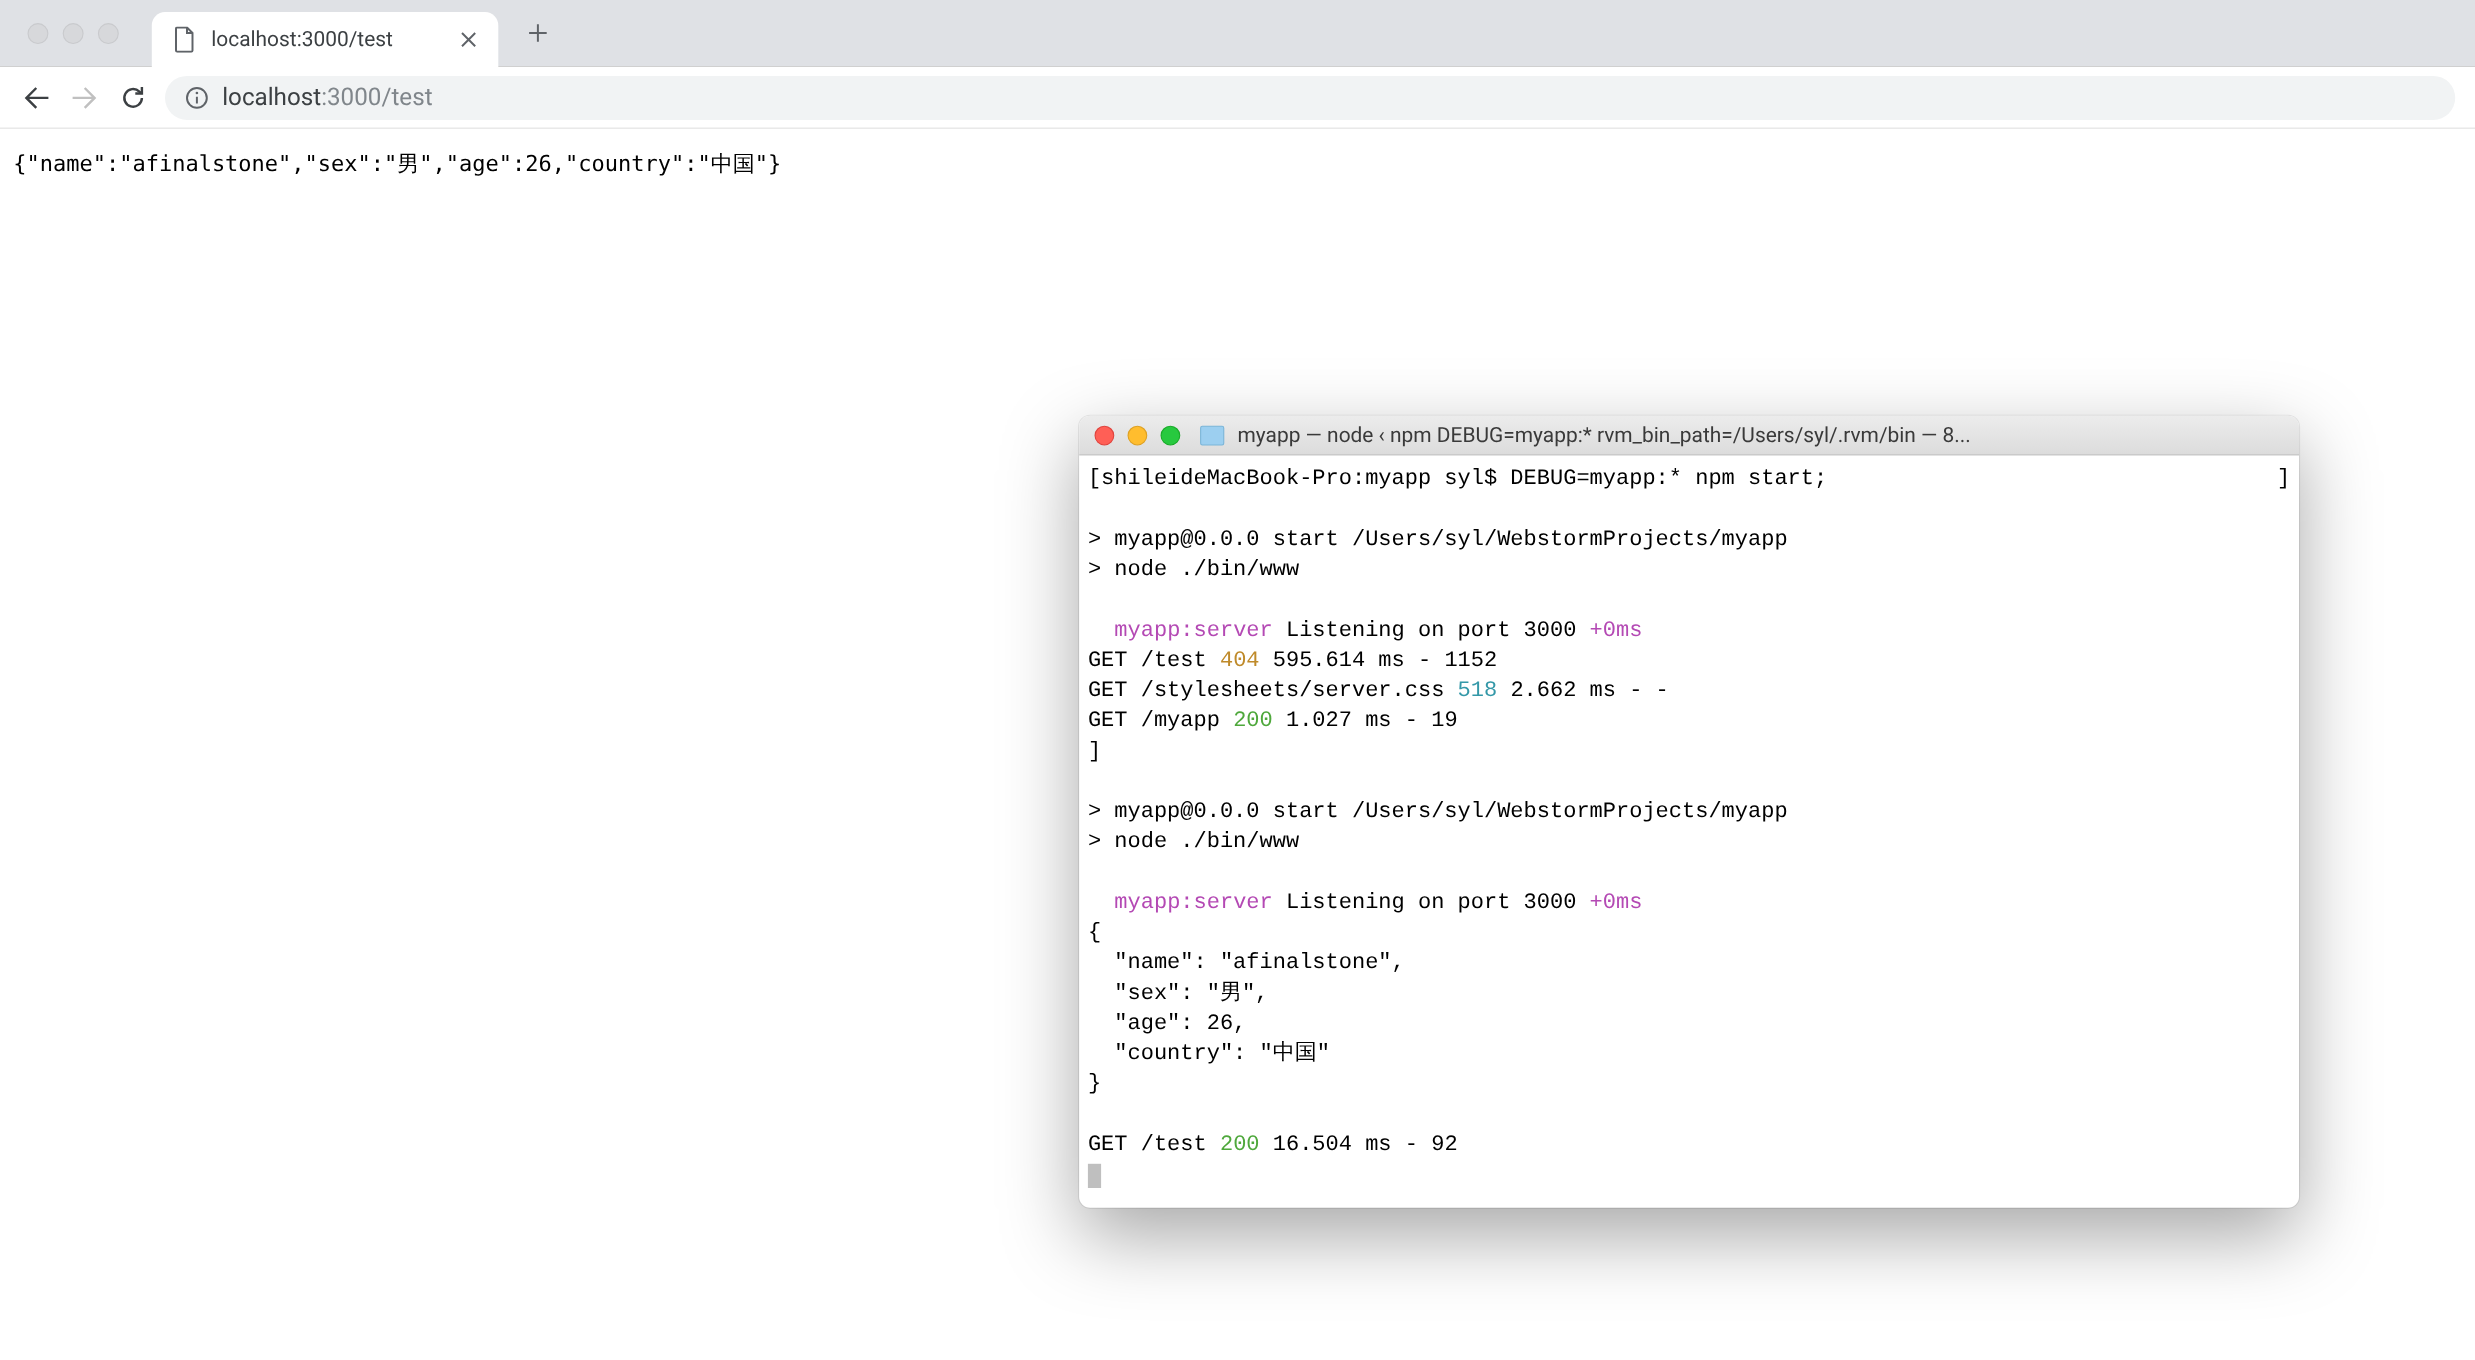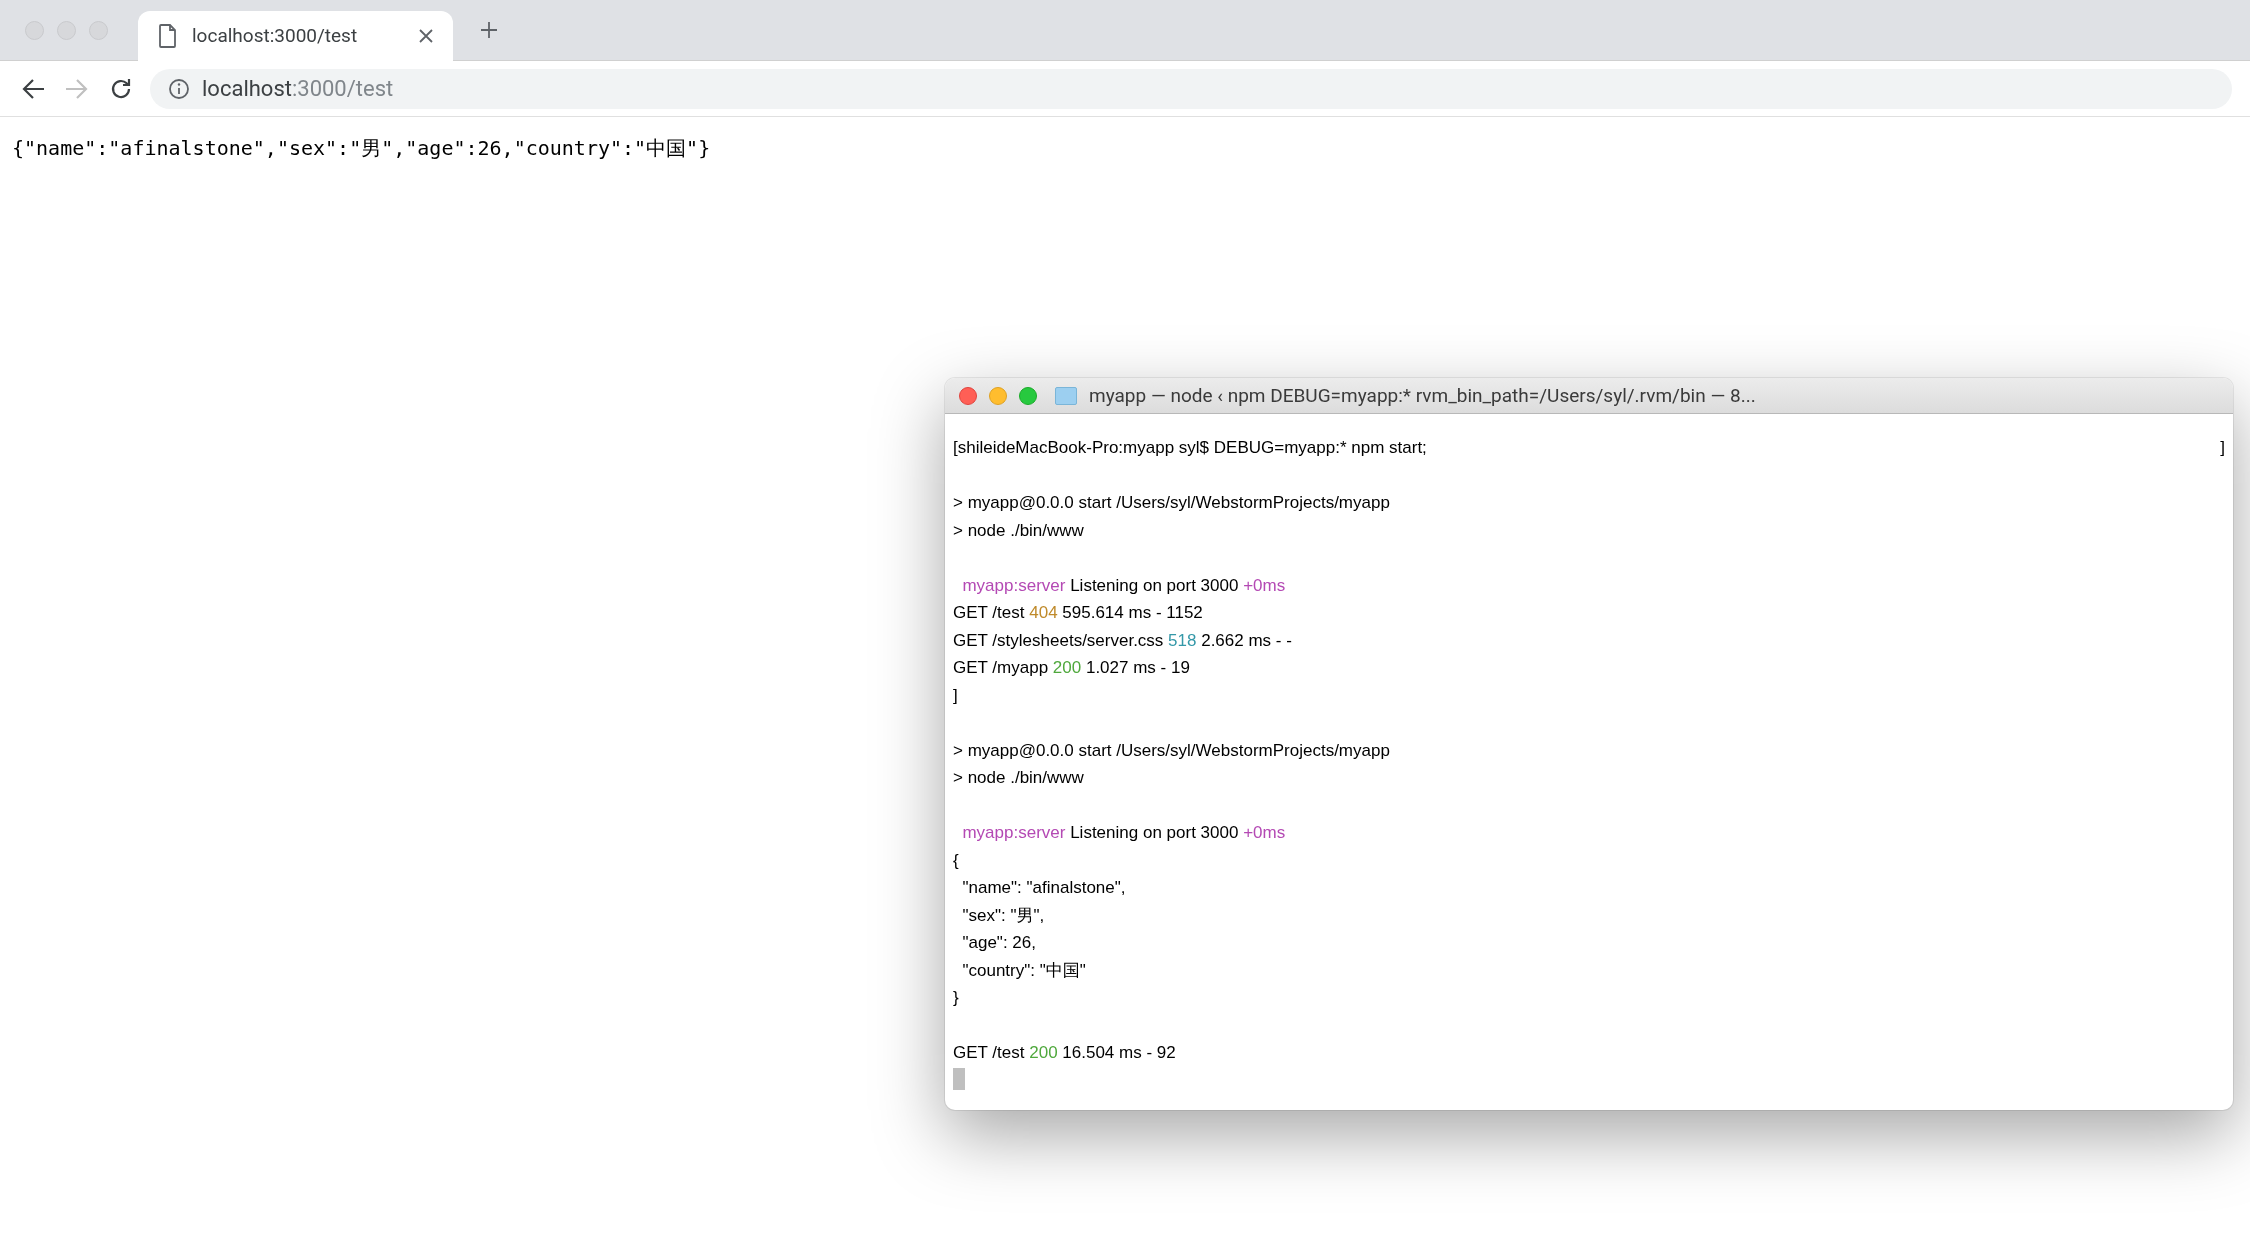--- a/index.html
+++ b/index.html
@@ -21,30 +21,30 @@
 .nav-btn.disabled { color:#c0c0c0; }
 .addr-wrap { flex:1; display:flex; align-items:center; background:#f1f3f4; border-radius:24px; height:40px; padding:0 18px; gap:12px; }
 .info-icon { width:22px; height:22px; display:flex; align-items:center; justify-content:center; color:#5f6368; }
 .addr-text { font-size:22px; color:#3c4043; }
 .addr-text .addr-dim { color:#80868b; }
 
 
 .page-content { padding:18px 12px; font-family:Menlo,Monaco,monospace; font-size:20px; color:#000; white-space:pre; }
 
 
-.terminal { position:absolute; left:945px; top:378px; width:1288px; background:#fff; border-radius:10px; box-shadow:0 25px 70px rgba(0,0,0,0.35), 0 0 0 1px rgba(0,0,0,0.08); overflow:hidden; }
+.terminal { position:absolute; left:981px; top:378px; width:1109px; background:#fff; border-radius:10px; box-shadow:0 25px 70px rgba(0,0,0,0.35), 0 0 0 1px rgba(0,0,0,0.08); overflow:hidden; }
 .term-titlebar { height:36px; background:linear-gradient(#ececec,#dcdcdc); display:flex; align-items:center; padding:0 14px; gap:12px; border-bottom:1px solid #b8b8b8; }
 .term-lights { display:flex; gap:12px; }
 .term-light { width:18px; height:18px; border-radius:50%; }
 .tl-red { background:#ff5f56; border:1px solid #e0443e; }
 .tl-yellow { background:#ffbd2e; border:1px solid #dea123; }
 .tl-green { background:#27c93f; border:1px solid #1aab29; }
 .term-folder-icon { width:22px; height:18px; background:#9ccff0; border:1px solid #7ab5d8; border-radius:2px; margin-left:6px; }
 .term-title { font-size:19px; color:#3a3a3a; white-space:nowrap; overflow:hidden; text-overflow:ellipsis; flex:1; }
-.term-body { padding:20px 8px 16px 8px; font-family:Liberation Sans, sans-serif; font-size:17px; line-height:27.5px; white-space:pre; color:#000; }
+.term-body { padding:8px 8px 16px 8px; font-family:Liberation Mono, monospace; font-size:20px; line-height:27.5px; white-space:pre; color:#000; }
 .term-body .orange { color:#bf8a2a; }
 .term-body .cyan { color:#3498a8; }
 .term-body .green { color:#4fa83c; }
 .term-body .magenta { color:#b449b4; }
 .term-cursor { display:inline-block; width:12px; height:22px; background:#bfbfbf; vertical-align:text-bottom; }
 .term-scrollbar { position:absolute; right:2px; top:40px; bottom:6px; width:16px; }
 
 svg { display:block; }
 </style>
 </head>

